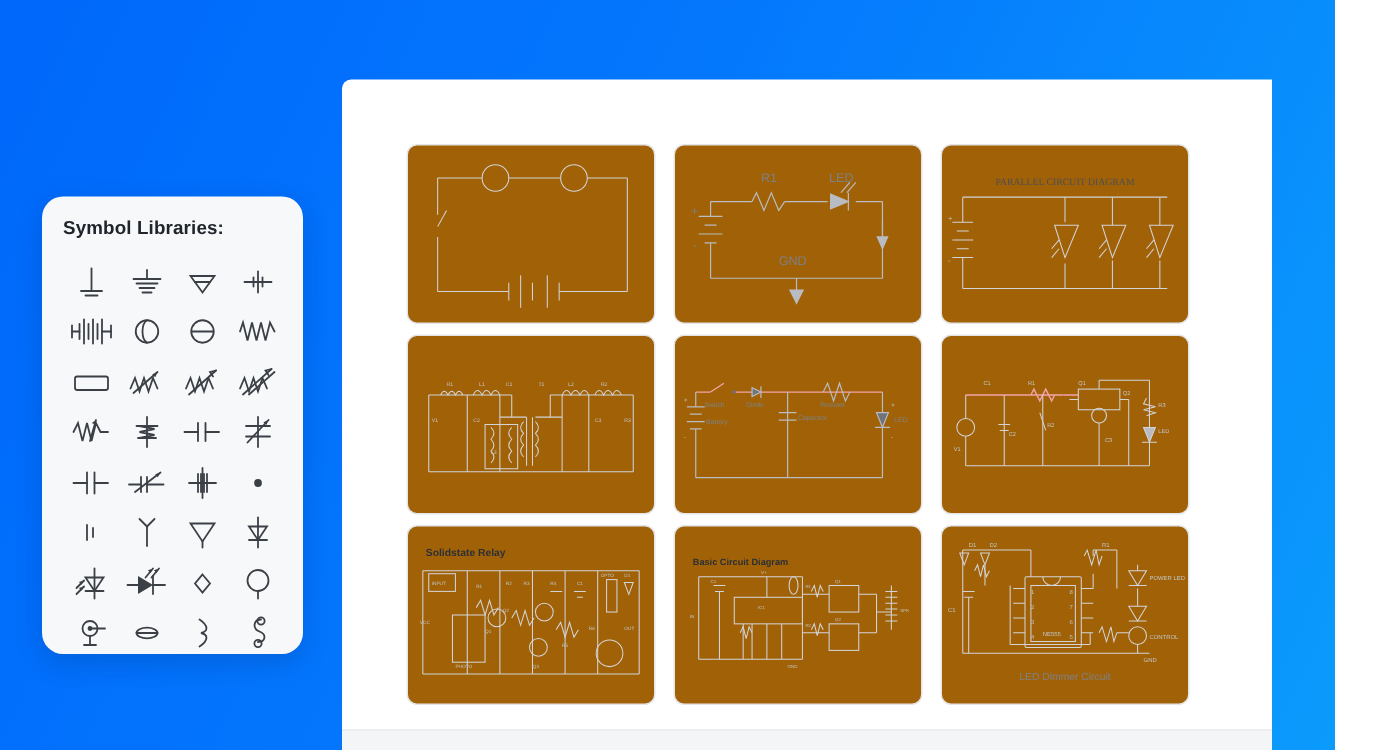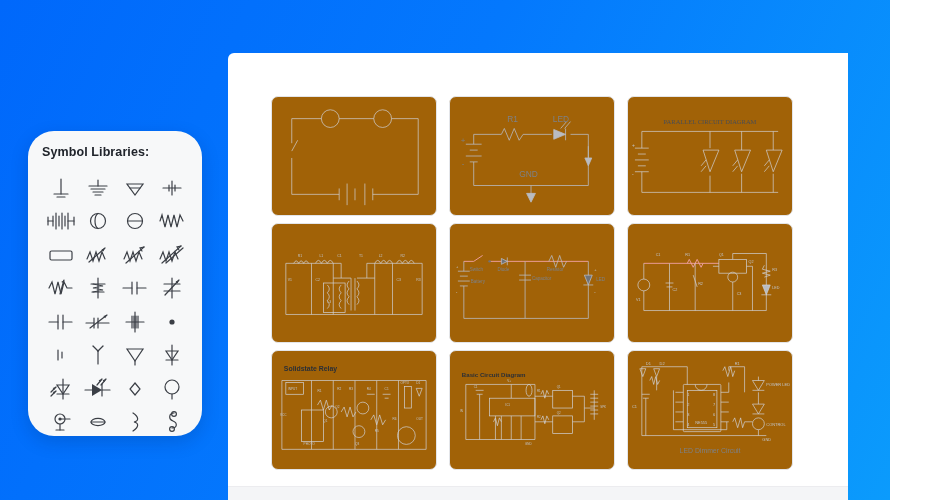--- a/index.html
+++ b/index.html
@@ -35,21 +35,21 @@
   .right-white {
     position: absolute; left: 890px; top: 0;
     width: 40px; height: 500px; background: #ffffff;
   }
 
   
   .lib-card {
     position: absolute; left: 28px; top: 131px;
     width: 174px; height: 305px;
     background: #f7f8f9;
-    border-radius: 26px;
+    border-radius: 14px;
     box-shadow: 0 6px 18px rgba(0,30,80,.18);
     padding: 14px 12px 10px 14px;
   }
   .lib-title {
     font-size: 12.5px;
     color: #20242b;
     font-weight: 600;
     letter-spacing: .1px;
     margin-bottom: 12px;
   }

